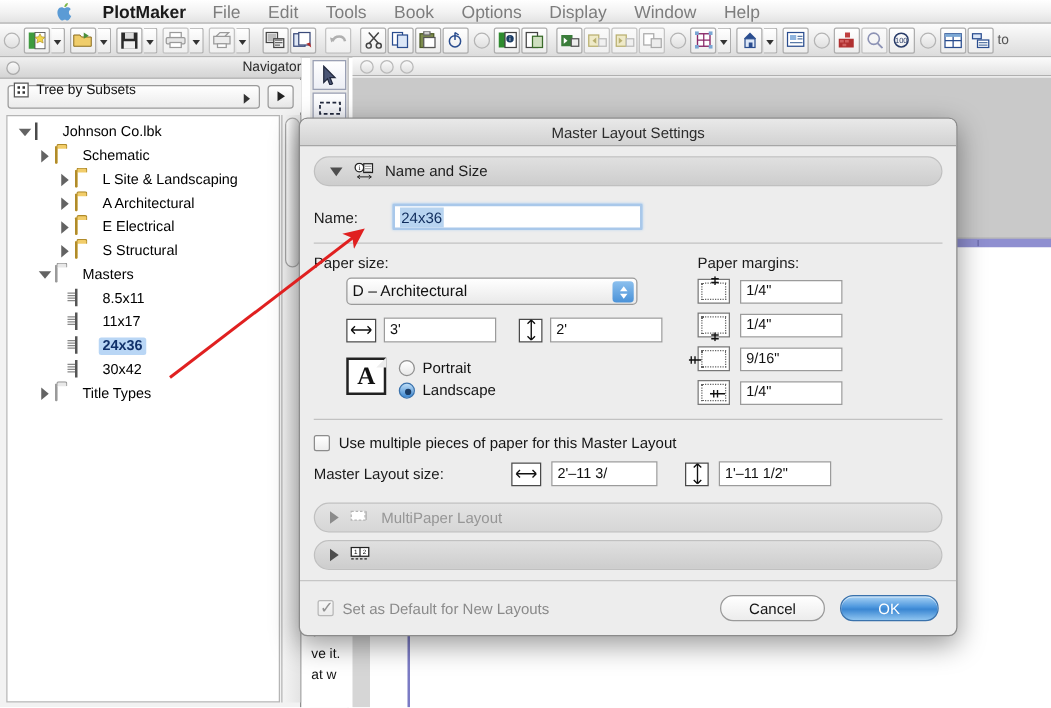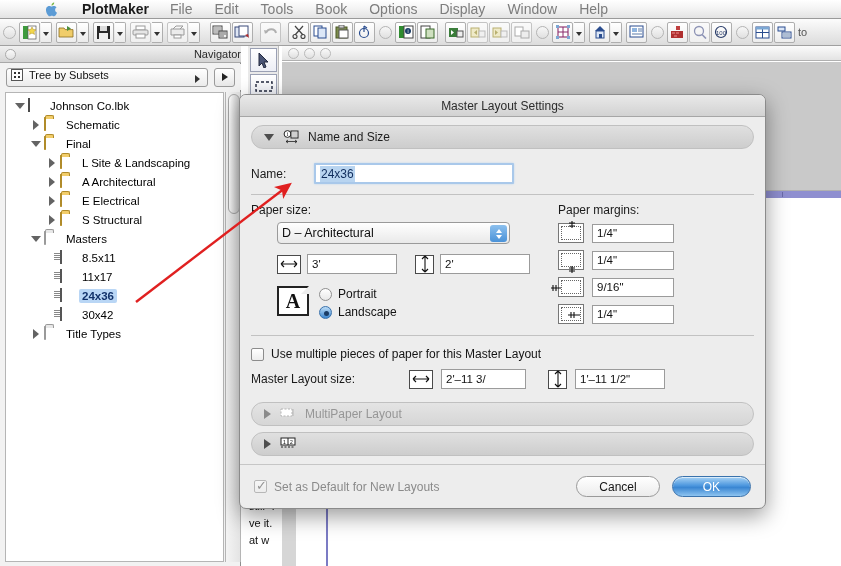--- a/index.html
+++ b/index.html
@@ -86,21 +86,21 @@
     border:1px solid #aaa; background:linear-gradient(to bottom,#fafafa,#e2e2e2);
   }
   .nav-chooser-row {
     position:absolute; left:0; top:18px; width:241px; height:26px;
     display:flex; align-items:center; padding: 0 6px;
     background:#f2f2f2;
   }
   .nav-popup {
     flex:1; height:19px; border:1px solid #9a9a9a; border-radius:3px;
     background: linear-gradient(to bottom,#ffffff,#ebebeb);
-    display:flex; align-items:flex-start; padding:0 4px; position:relative;
+    display:flex; align-items:flex-end; padding:8px 4px; position:relative;
     font-size:11px; color:#111;
   }
   .nav-popup .mini-icon {
     width:12px;height:12px;border:1px solid #555;background:#fff;
     margin-right:6px; display:flex; flex-wrap:wrap; align-content:center; justify-content:center;
   }
   .nav-popup .mini-icon i { width:2px;height:2px;background:#333;margin:1px; display:block;}
   .nav-popup .tri-right {
     position:absolute; right:7px; top:6px; width:0;height:0;
     border-top:4px solid transparent; border-bottom:4px solid transparent;
@@ -640,26 +640,20 @@
           <span style="width:6px;flex:none"></span>
           <span class="tw down"></span>
           <span class="ic"><span class="bookicon"></span></span>
           <span class="tlabel">Johnson Co.lbk</span>
         </div>
         <div class="tree-row">
           <span style="width:22px;flex:none"></span>
           <span class="tw right"></span>
           <span class="ic"><span class="folder"></span></span>
           <span class="tlabel">Schematic</span>
-        </div>
-        <div class="tree-row">
-          <span style="width:22px;flex:none"></span>
-          <span class="tw down"></span>
-          <span class="ic"><span class="folder"></span></span>
-          <span class="tlabel">Final</span>
         </div>
         <div class="tree-row">
           <span style="width:38px;flex:none"></span>
           <span class="tw right"></span>
           <span class="ic"><span class="folder"></span></span>
           <span class="tlabel">L Site &amp; Landscaping</span>
         </div>
         <div class="tree-row">
           <span style="width:38px;flex:none"></span>
           <span class="tw right"></span>

